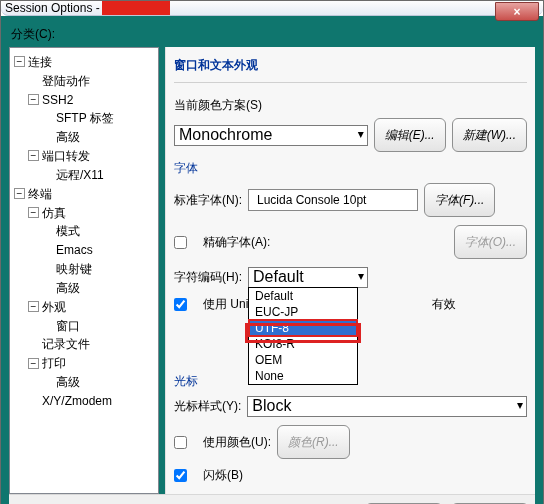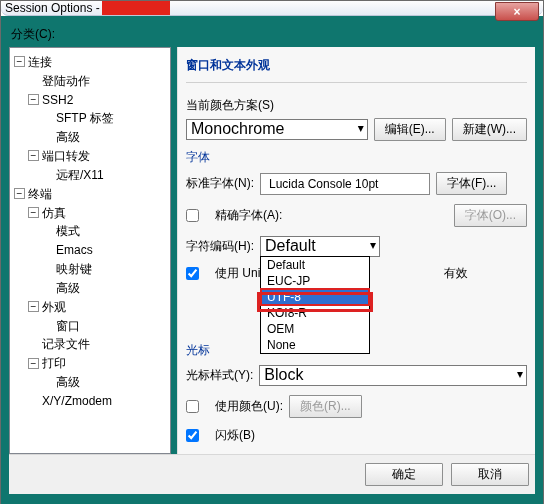--- a/index.html
+++ b/index.html
@@ -5,35 +5,35 @@
 * { box-sizing: border-box; margin: 0; padding: 0; font-family: "Microsoft YaHei", "SimSun", Tahoma, sans-serif; font-size: 12px; }
 body { background: #e8e8e8; width: 544px; height: 504px; overflow: hidden; }
 .window { width: 544px; height: 504px; background: #fff; border: 1px solid #6a6a6a; display: flex; flex-direction: column; }
 .titlebar { height: 28px; background: linear-gradient(#fdfdfe, #e6ecf5); display: flex; align-items: center; padding: 0 4px; border-bottom: 1px solid #bcc7d8; position: relative; border-radius: 12px; }
 .titlebar .title { font-size: 12px; color: #000; }
 .titlebar .redact { background: #e2231a; width: 68px; height: 14px; display: inline-block; margin-left: 2px; }
 .titlebar .close { position: absolute; right: 4px; top: 1px; width: 44px; height: 19px; background: linear-gradient(#e7a3a0, #c9504c); border: 1px solid #8b3a37; border-radius: 0 0 3px 3px; display: flex; align-items: center; justify-content: center; color: #fff; font-weight: bold; }
 .body { flex: 1; display: flex; flex-direction: column; padding: 8px 8px 16px 8px; background: #0f766e; }
 .category-label { margin: 2px 0 4px 2px; }
 .main-row { flex: 1; display: flex; gap: 6px; min-height: 0; }
-.tree { width: 162px; background: #fff; border: 1px solid #828790; padding: 4px 2px; overflow: auto; }
+.tree { width: 150px; background: #fff; border: 1px solid #828790; padding: 4px 2px; overflow: auto; }
 .tree ul { list-style: none; padding-left: 14px; }
 .tree > ul { padding-left: 2px; }
 .tree li { line-height: 18px; white-space: nowrap; position: relative; }
 .tree .tw { display: inline-block; width: 11px; height: 11px; border: 1px solid #919191; background: #fff; text-align: center; line-height: 9px; font-size: 10px; margin-right: 3px; vertical-align: middle; cursor: pointer; }
 .tree .sp { display: inline-block; width: 14px; }
 .tree .lbl { vertical-align: middle; }
 .panel { flex: 1; background: #f7f7f7; border-left: 1px solid #e0e0e0; padding: 6px 8px; overflow: hidden; }
 .section-title { font-weight: bold; color: #003399; padding: 4px 0 8px 0; border-bottom: 1px solid #d0d0d0; margin-bottom: 14px; }
 .group-label { margin-bottom: 4px; }
 .row { display: flex; align-items: center; gap: 6px; margin-bottom: 8px; }
 .select { flex: 1; height: 21px; border: 1px solid #7a7a7a; background: #fff; padding: 0 18px 0 4px; font-size: 16px; appearance: none; position: relative; }
 .select-wrap { position: relative; flex: 1; }
 .select-wrap::after { content: "▾"; position: absolute; right: 4px; top: 2px; color: #000; pointer-events: none; }
-.btn { height: 23px; min-width: 64px; background: linear-gradient(#fdfdfd, #e4e4e4); border: 1px solid #8e8f8f; border-radius: 1px; padding: 0 10px; cursor: pointer; }
+.btn { height: 34px; min-width: 64px; background: linear-gradient(#fdfdfd, #e4e4e4); border: 1px solid #8e8f8f; border-radius: 6px; padding: 0 10px; cursor: pointer; font-style: italic; }
 .btn.disabled { color: #9a9a9a; }
 .subhead { color: #003399; margin: 8px 0 6px 0; }
 .fontbox { background: #fff; border: 1px solid #888; padding: 3px 8px; min-width: 170px; display: inline-block; }
 .chk { display: flex; align-items: center; gap: 16px; margin: 4px 0; }
 .chk input { width: 13px; height: 13px; }
 .dropdown-open { position: relative; }
 .dropdown-open .dd-list { position: absolute; left: 0; top: 20px; width: 110px; background: #fff; border: 1px solid #000; z-index: 10; }
 .dd-item { padding: 1px 6px; cursor: pointer; }
 .dd-item.hi { background: #2f6fd0; color: #fff; outline: 2px solid #d22; outline-offset: -1px; }
 .redmark { position: absolute; border: 3px solid #d22; pointer-events: none; left: -3px; top: 56px; width: 116px; height: 20px; z-index: 11; }

